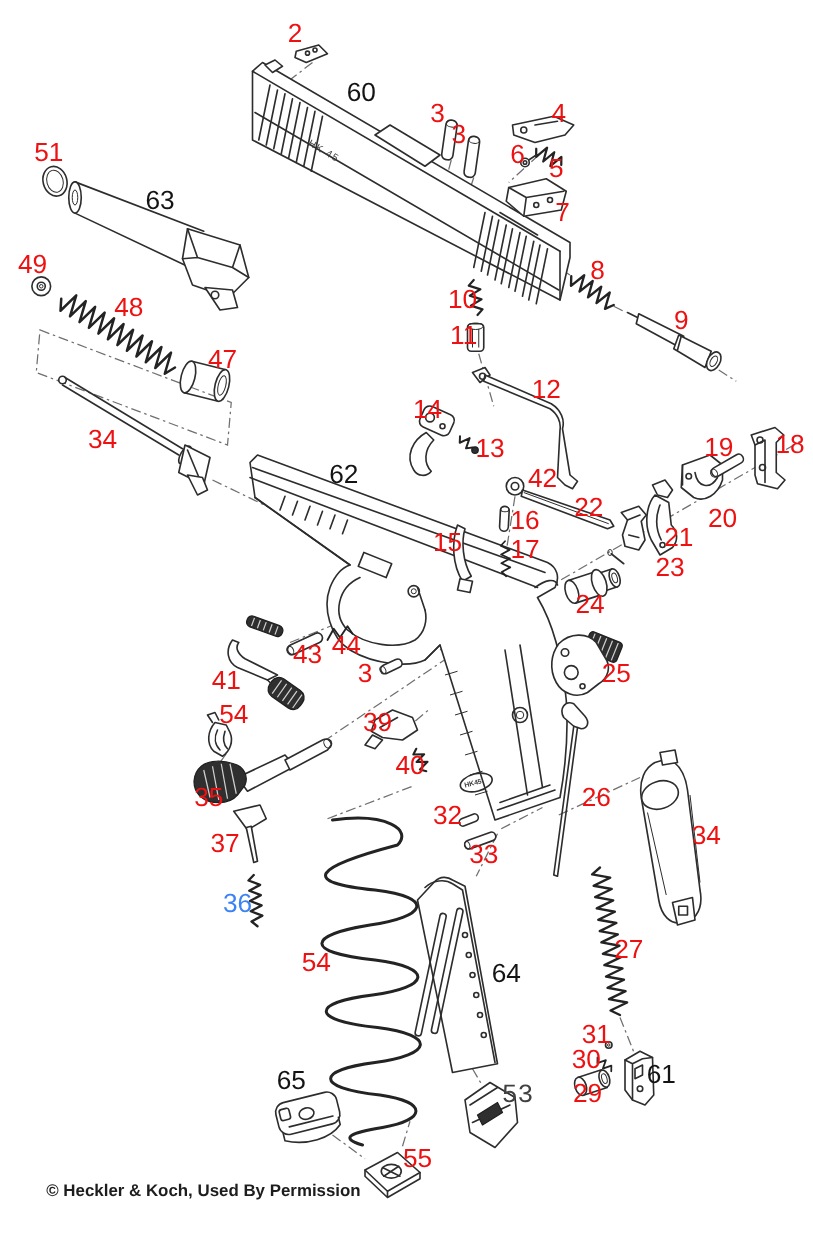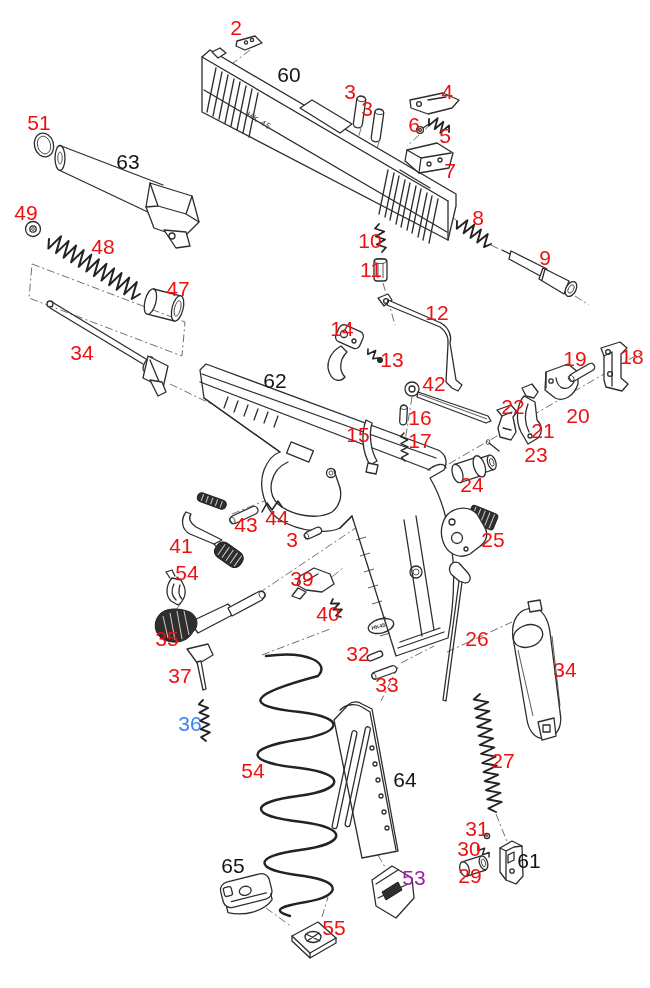--- a/index.html
+++ b/index.html
@@ -469,21 +469,21 @@
       <div class="plabel" style="left: 371px; top: 269px; color: rgb(238, 17, 17);">11</div>
       <div class="plabel" style="left: 178px; top: 288px; color: rgb(238, 17, 17);">47</div>
       <div class="plabel" style="left: 82px; top: 352px; color: rgb(238, 17, 17);">34</div>
       <div class="plabel" style="left: 437px; top: 312px; color: rgb(238, 17, 17); text-align: right;">12</div>
       <div class="plabel" style="left: 342px; top: 328px; color: rgb(238, 17, 17);">14</div>
       <div class="plabel" style="left: 392px; top: 359px; color: rgb(238, 17, 17);">13</div>
       <div class="plabel" style="left: 575px; top: 358px; color: rgb(238, 17, 17);">19</div>
       <div class="plabel" style="left: 632px; top: 356px; color: rgb(238, 17, 17);">18</div>
       <div class="plabel" style="left: 275px; top: 380px; color: rgb(20, 20, 20);">62</div>
       <div class="plabel" style="left: 434px; top: 383px; color: rgb(238, 17, 17);">42</div>
-      <div class="plabel" style="left: 513px; top: 406px; color: rgb(238, 17, 17);">22</div>
+      <div class="plabel" style="left: 471px; top: 406px; color: rgb(238, 17, 17);">22</div>
       <div class="plabel" style="left: 578px; top: 415px; color: rgb(238, 17, 17);">20</div>
       <div class="plabel" style="left: 420px; top: 417px; color: rgb(238, 17, 17);">16</div>
       <div class="plabel" style="left: 543px; top: 430px; color: rgb(238, 17, 17);">21</div>
       <div class="plabel" style="left: 358px; top: 434px; color: rgb(238, 17, 17);">15</div>
       <div class="plabel" style="left: 420px; top: 440px; color: rgb(238, 17, 17);">17</div>
       <div class="plabel" style="left: 512px; top: 454px; color: rgb(238, 17, 17); margin-left: 24px;">23</div>
       <div class="plabel" style="left: 472px; top: 484px; color: rgb(238, 17, 17);">24</div>
       <div class="plabel" style="left: 277px; top: 517px; color: rgb(238, 17, 17);">44</div>
       <div class="plabel" style="left: 246px; top: 524px; color: rgb(238, 17, 17);">43</div>
       <div class="plabel" style="left: 292px; top: 539px; color: rgb(238, 17, 17);">3</div>
@@ -500,18 +500,19 @@
       <div class="plabel" style="left: 387px; top: 684px; color: rgb(238, 17, 17);">33</div>
       <div class="plabel" style="left: 190px; top: 723px; color: #3b82f6;">36</div>
       <div class="plabel" style="left: 503px; top: 760px; color: rgb(238, 17, 17);">27</div>
       <div class="plabel" style="left: 253px; top: 770px; color: rgb(238, 17, 17);">54</div>
       <div class="plabel" style="left: 405px; top: 779px; color: rgb(20, 20, 20);">64</div>
       <div class="plabel" style="left: 477px; top: 828px; color: rgb(238, 17, 17);">31</div>
       <div class="plabel" style="left: 469px; top: 848px; color: rgb(238, 17, 17);">30</div>
       <div class="plabel" style="left: 529px; top: 860px; color: rgb(20, 20, 20);">61</div>
       <div class="plabel" style="left: 233px; top: 865px; color: rgb(20, 20, 20);">65</div>
       <div class="plabel" style="left: 470px; top: 875px; color: rgb(238, 17, 17);">29</div>
-      <div class="plabel" style="left: 414px; top: 877px; color: #a21caf;">53</div>
+      <div class="plabel" style="left: 414px; top: 877px; color: #404040; font-family: Liberation Mono, monospace;">53</div>
       <div class="plabel" style="left: 334px; top: 927px; color: rgb(238, 17, 17);">55</div>
     </div>
 
+<div class="copyright">© Heckler &amp; Koch, Used By Permission</div>
 
 </div>
 
 </body></html>

